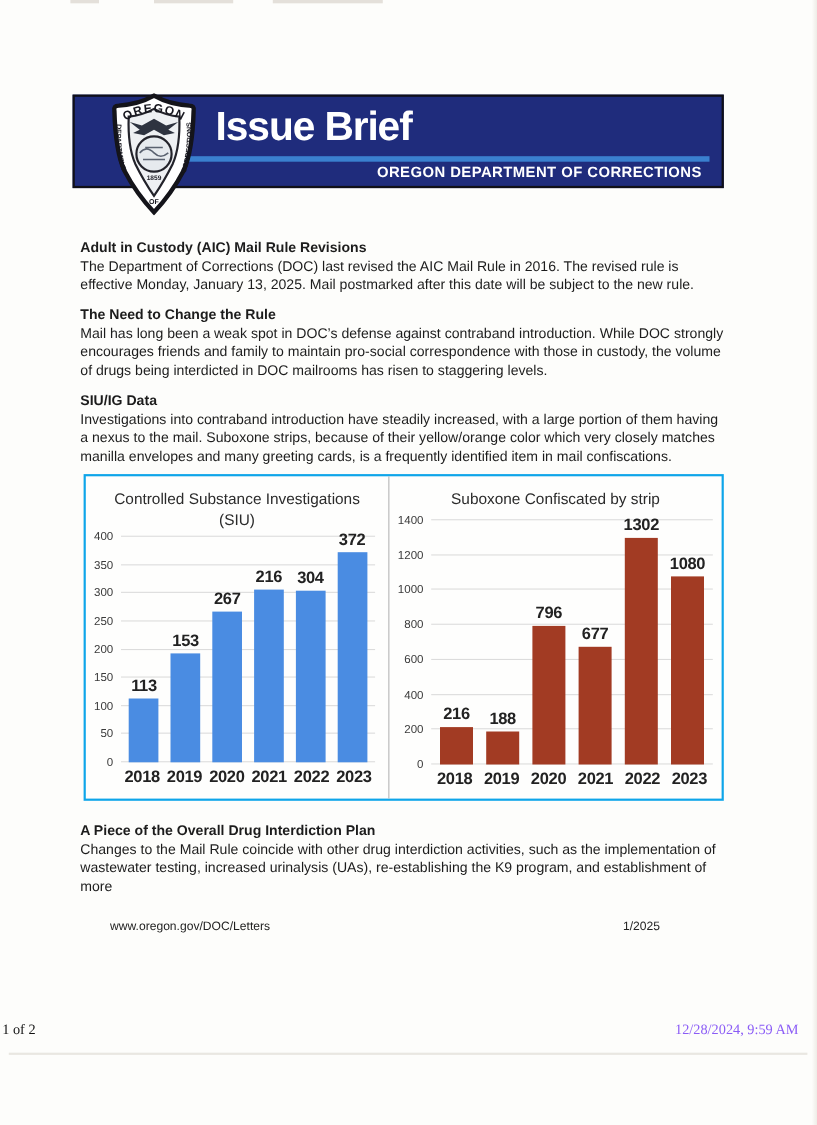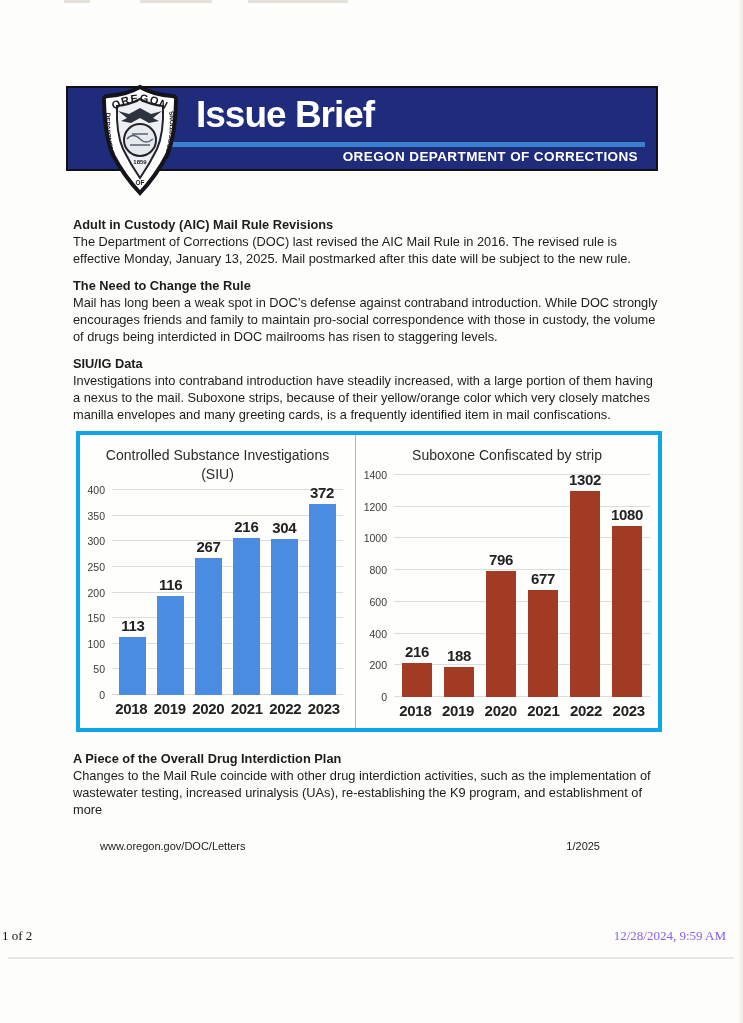--- a/index.html
+++ b/index.html
@@ -32,21 +32,21 @@
 
   
   .content{margin-left:73px;width:590px;}
   .section{margin-top:10px;font-size:12.8px;line-height:17px;}
   .section.first{margin-top:45px;}
   .section h3{margin:0;font-size:12.8px;line-height:17px;font-weight:bold;}
   .section p{margin:0;}
 
   
   .charts-box{display:flex;margin:8px 0 0 3px;width:578px;height:293px;
-    border:4px solid #0ea5e9;background:#fefefd;}
+    border:2px solid #0ea5e9;background:#fefefd;}
   .chart-cell{position:relative;box-sizing:border-box;padding-top:11px;}
   .chart-cell.left{width:275px;}
   .chart-cell.right{width:303px;border-left:1px solid #b5b5b5;}
   .chart-title{text-align:center;font-size:14px;color:#2b2b2b;line-height:19px;}
   .chart-sub{text-align:center;font-size:14px;color:#2b2b2b;line-height:19px;}
   .plot{position:relative;}
   .chart-cell.left  .plot{height:205px;margin:6px 12px 0 32px;}
   .chart-cell.right .plot{height:222px;margin:10px 8px 0 38px;}
   .gridline{position:absolute;left:0;right:0;height:1px;background:#dcdcdc;}
   .ytick{position:absolute;right:100%;padding-right:7px;font-size:10.5px;color:#3a3a3a;white-space:nowrap;}
@@ -149,21 +149,21 @@
             <div class="gridline" style="bottom: 87.5%;"></div>
             <div class="ytick" style="bottom: calc(87.5% - 6px);">350</div>
             <div class="gridline" style="bottom: 100%;"></div>
             <div class="ytick" style="bottom: calc(100% - 6px);">400</div>
             <div class="bars">
               <div class="bar-col">
                 <div class="bar-label">113</div>
                 <div class="bar" style="height: 28.25%; background: rgb(74, 140, 226);"></div>
               </div>
               <div class="bar-col">
-                <div class="bar-label">116</div>
+                <div class="bar-label">153</div>
                 <div class="bar" style="height: 48.25%; background: rgb(74, 140, 226);"></div>
               </div>
               <div class="bar-col">
                 <div class="bar-label">267</div>
                 <div class="bar" style="height: 66.75%; background: rgb(74, 140, 226);"></div>
               </div>
               <div class="bar-col">
                 <div class="bar-label">216</div>
                 <div class="bar" style="height: 76.75%; background: rgb(74, 140, 226);"></div>
               </div>

